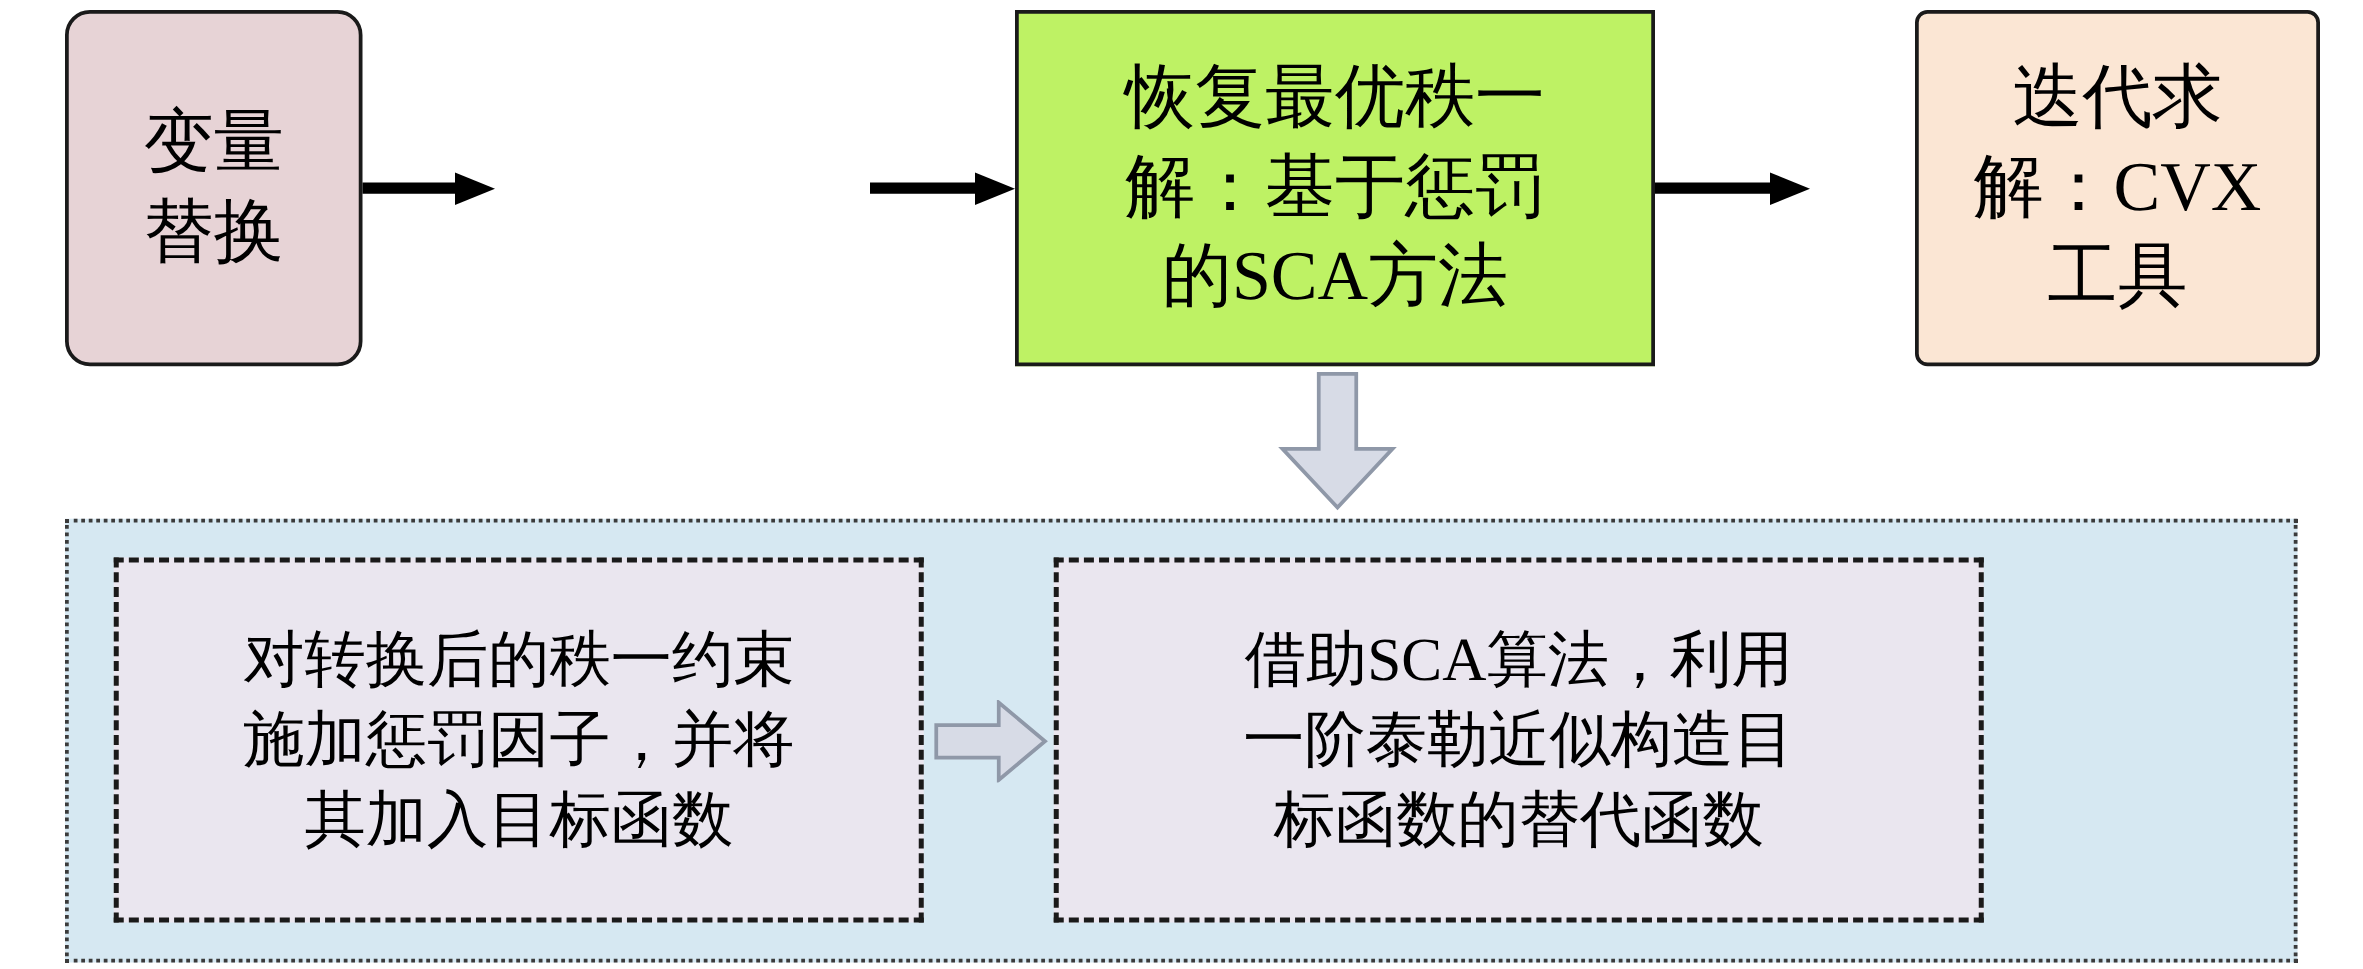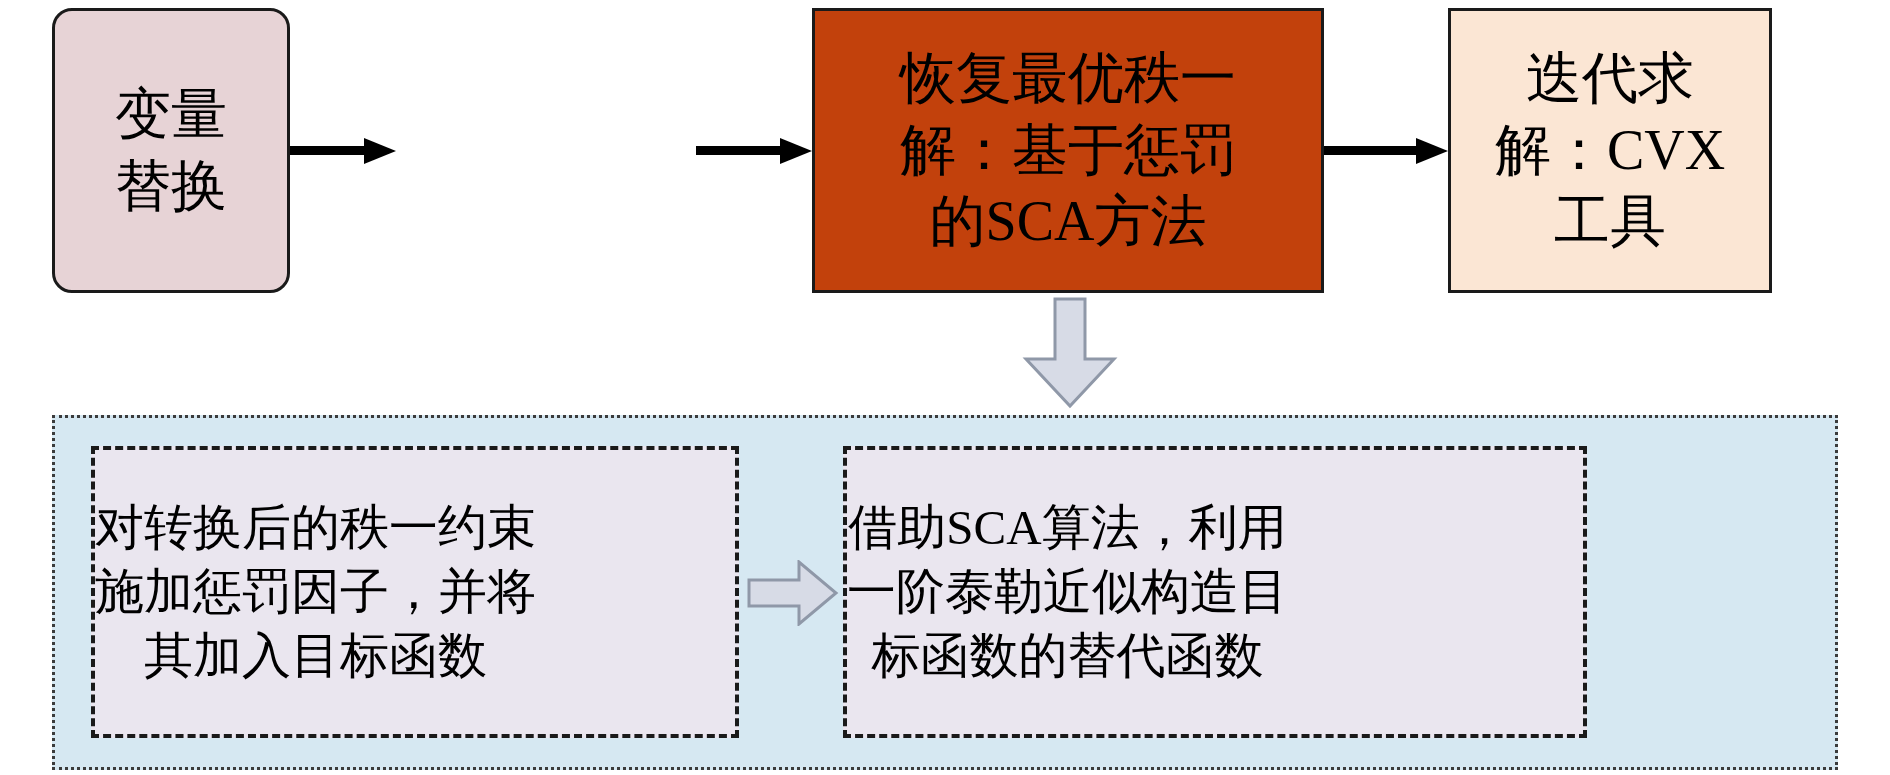--- a/index.html
+++ b/index.html
@@ -65,30 +65,31 @@
     width: 300px;
     height: 285px;
     background: #e2ebd4;
     font-size: 56px;
   }
   #box-3 {
     left: 812px;
     top: 8px;
     width: 512px;
     height: 285px;
-    background: #c2410c;
+    background: #bef264;
     font-size: 56px;
   }
   #box-4 {
-    left: 1448px;
+    left: 1532px;
     top: 8px;
     width: 324px;
     height: 285px;
     background: #fbe6d4;
     font-size: 56px;
+    border-radius: 10px;
   }
 
   
   .h-arrow {
     position: absolute;
     top: 138px;
     height: 26px;
   }
   .h-arrow .shaft {
     position: absolute;
@@ -140,20 +141,21 @@
     border: 3px dotted #3b3b3b;
   }
 
   .dashed-box {
     position: absolute;
     box-sizing: border-box;
     background: #eae6ef;
     border: 4px dashed #1a1a1a;
     display: flex;
     align-items: center;
+    justify-content: center;
     text-align: center;
     line-height: 1.3;
     color: #000000;
     font-size: 49px;
   }
   .dashed-box .box-text { display: block; white-space: pre-line; }
 
   #detail-box-1 {
     left: 36px;
     top: 28px;

